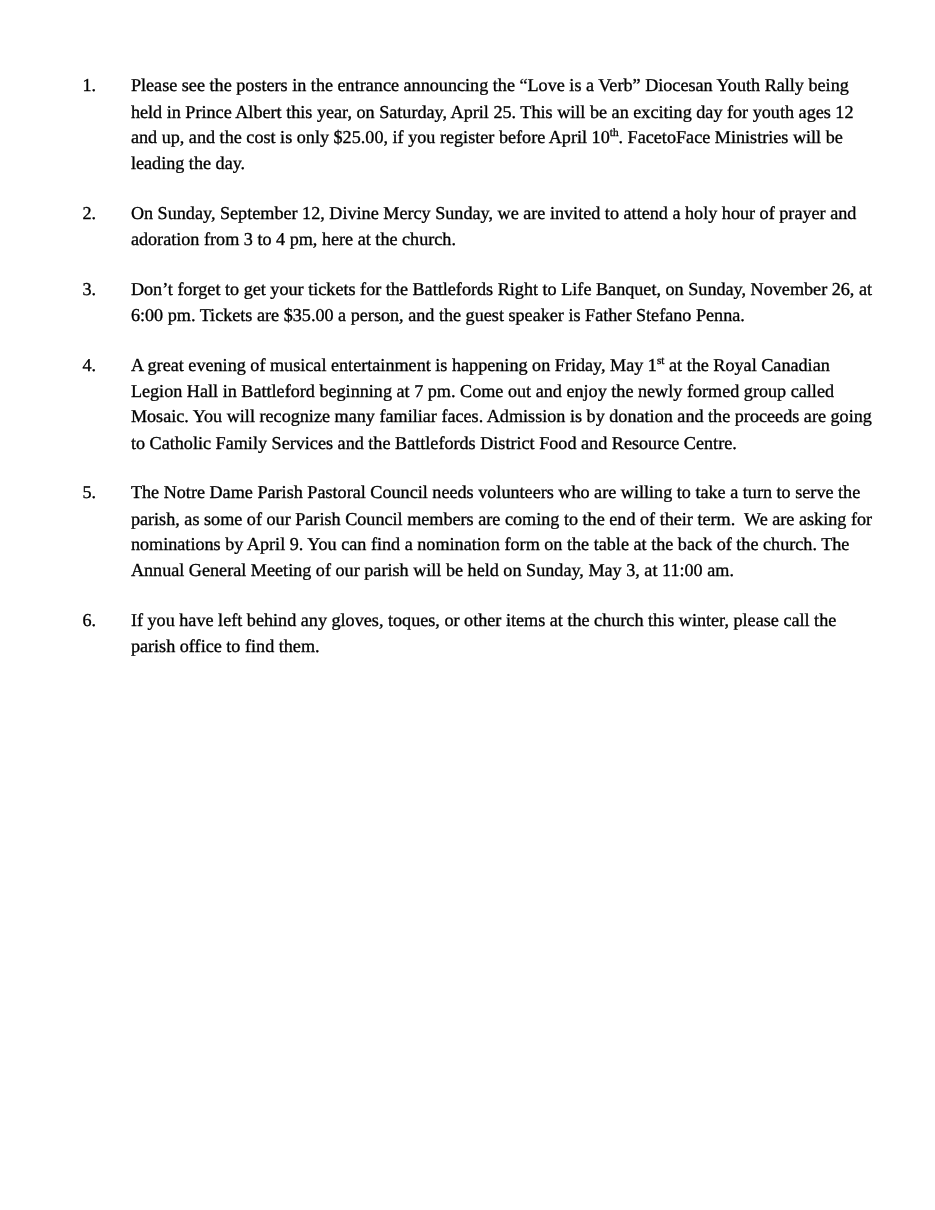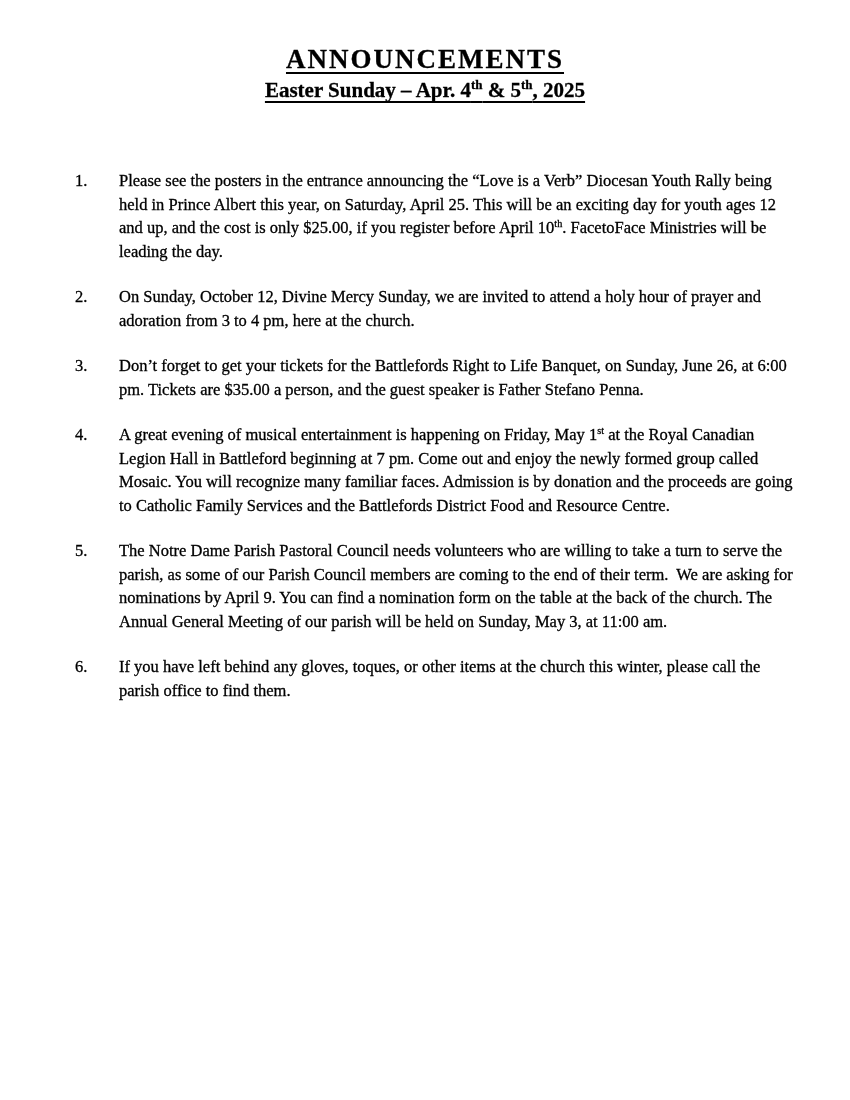--- a/index.html
+++ b/index.html
@@ -68,41 +68,33 @@
     font-size: 0.62em;
     line-height: 0;
     vertical-align: super;
   }
 </style>
 </head>
 <body>
 
 <div class="page">
 
-  <div class="doc-header">
-    <div>
-      <span class="doc-title">ANNOUNCEMENTS</span>
-    </div>
-    <div class="doc-subtitle">
-      <span class="subtitle-inner"><span>Easter Sunday – Apr. 4</span><sup>th</sup><span> &amp; 5</span><sup>th</sup><span>, 2025</span></span>
-    </div>
-  </div>
 
   <ol class="announcements">
     <li>
       <span class="num">1.</span>
       <span class="txt"><span>Please see the posters in the entrance announcing the “Love is a Verb” Diocesan Youth Rally being held in Prince Albert this year, on Saturday, April 25. This will be an exciting day for youth ages 12 and up, and the cost is only $25.00, if you register before April 10</span><sup>th</sup><span>. FacetoFace Ministries will be leading the day.</span></span>
     </li>
     <li>
       <span class="num">2.</span>
-      <span class="txt"><span>On Sunday, October 12, Divine Mercy Sunday, we are invited to attend a holy hour of prayer and adoration from 3 to 4 pm, here at the church.</span></span>
+      <span class="txt"><span>On Sunday, September 12, Divine Mercy Sunday, we are invited to attend a holy hour of prayer and adoration from 3 to 4 pm, here at the church.</span></span>
     </li>
     <li>
       <span class="num">3.</span>
-      <span class="txt"><span>Don’t forget to get your tickets for the Battlefords Right to Life Banquet, on Sunday, June 26, at 6:00 pm. Tickets are $35.00 a person, and the guest speaker is Father Stefano Penna.</span></span>
+      <span class="txt"><span>Don’t forget to get your tickets for the Battlefords Right to Life Banquet, on Sunday, November 26, at 6:00 pm. Tickets are $35.00 a person, and the guest speaker is Father Stefano Penna.</span></span>
     </li>
     <li>
       <span class="num">4.</span>
       <span class="txt"><span>A great evening of musical entertainment is happening on Friday, May 1</span><sup>st</sup><span> at the Royal Canadian Legion Hall in Battleford beginning at 7 pm. Come out and enjoy the newly formed group called Mosaic. You will recognize many familiar faces. Admission is by donation and the proceeds are going to Catholic Family Services and the Battlefords District Food and Resource Centre.</span></span>
     </li>
     <li>
       <span class="num">5.</span>
       <span class="txt"><span>The Notre Dame Parish Pastoral Council needs volunteers who are willing to take a turn to serve the parish, as some of our Parish Council members are coming to the end of their term.&nbsp; We are asking for nominations by April 9. You can find a nomination form on the table at the back of the church. The Annual General Meeting of our parish will be held on Sunday, May 3, at 11:00 am.</span></span>
     </li>
     <li>

